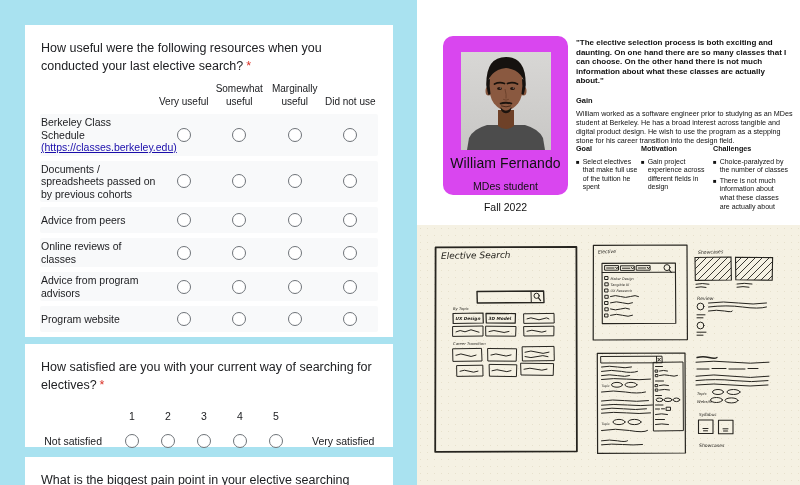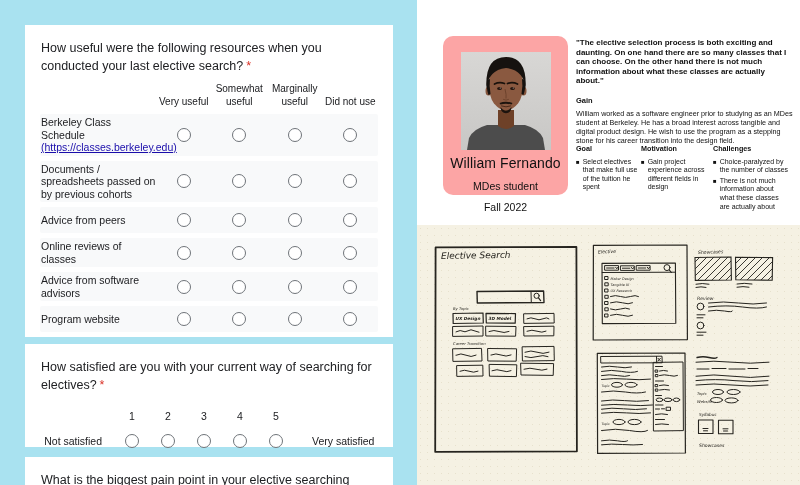--- a/index.html
+++ b/index.html
@@ -27,21 +27,21 @@
 
   .scale { display:flex; align-items:flex-end; margin:16px 16px 0 16px; }
   .scale-low { width:61px; text-align:right; font-size:10.5px; color:#202124; padding-bottom:1px; }
   .scale-cells { display:flex; margin-left:12px; }
   .scale-cell { width:36px; display:flex; flex-direction:column; align-items:center; }
   .scale-num { font-size:10.5px; color:#202124; margin-bottom:12px; }
   .scale-high { margin-left:18px; font-size:10.5px; color:#202124; padding-bottom:1px; }
 
   
   .persona-panel { position:absolute; left:417px; top:0; width:383px; height:225px; background:#fff; }
-  .persona-card { position:absolute; left:26px; top:36px; width:125px; height:159px; background:#fca5a5; border-radius:10px; text-align:center; }
+  .persona-card { position:absolute; left:26px; top:36px; width:125px; height:159px; background:#d946ef; border-radius:10px; text-align:center; }
   .persona-photo { margin:16px auto 0 auto; width:90px; height:98px; display:block; }
   .persona-name { font-size:14px; font-weight:500; color:#111; margin-top:5px; letter-spacing:0.1px; }
   .persona-role, .persona-term { font-size:10.5px; color:#111; margin-top:9px; }
 
   .persona-text { position:absolute; left:159px; top:38px; width:217px; color:#111; }
   .p-quote { font-size:8px; font-weight:bold; line-height:9.6px; }
   .p-about-h { font-size:7.5px; font-weight:bold; margin-top:10px; }
   .p-about { font-size:7.2px; line-height:9px; margin-top:4px; }
   .p-cols { display:flex; }
   .p-col-h { font-size:7.2px; font-weight:bold; margin-bottom:4px; }
@@ -135,21 +135,21 @@
             </div>
           <div class="cell">
               <span class="radio"></span>
             </div>
           <div class="cell">
               <span class="radio"></span>
             </div>
         </div>
 
         <div class="grid-row">
-          <div class="row-label">Advice from software advisors</div>
+          <div class="row-label">Advice from program advisors</div>
           <div class="cell">
               <span class="radio"></span>
             </div>
           <div class="cell">
               <span class="radio"></span>
             </div>
           <div class="cell">
               <span class="radio"></span>
             </div>
           <div class="cell">

